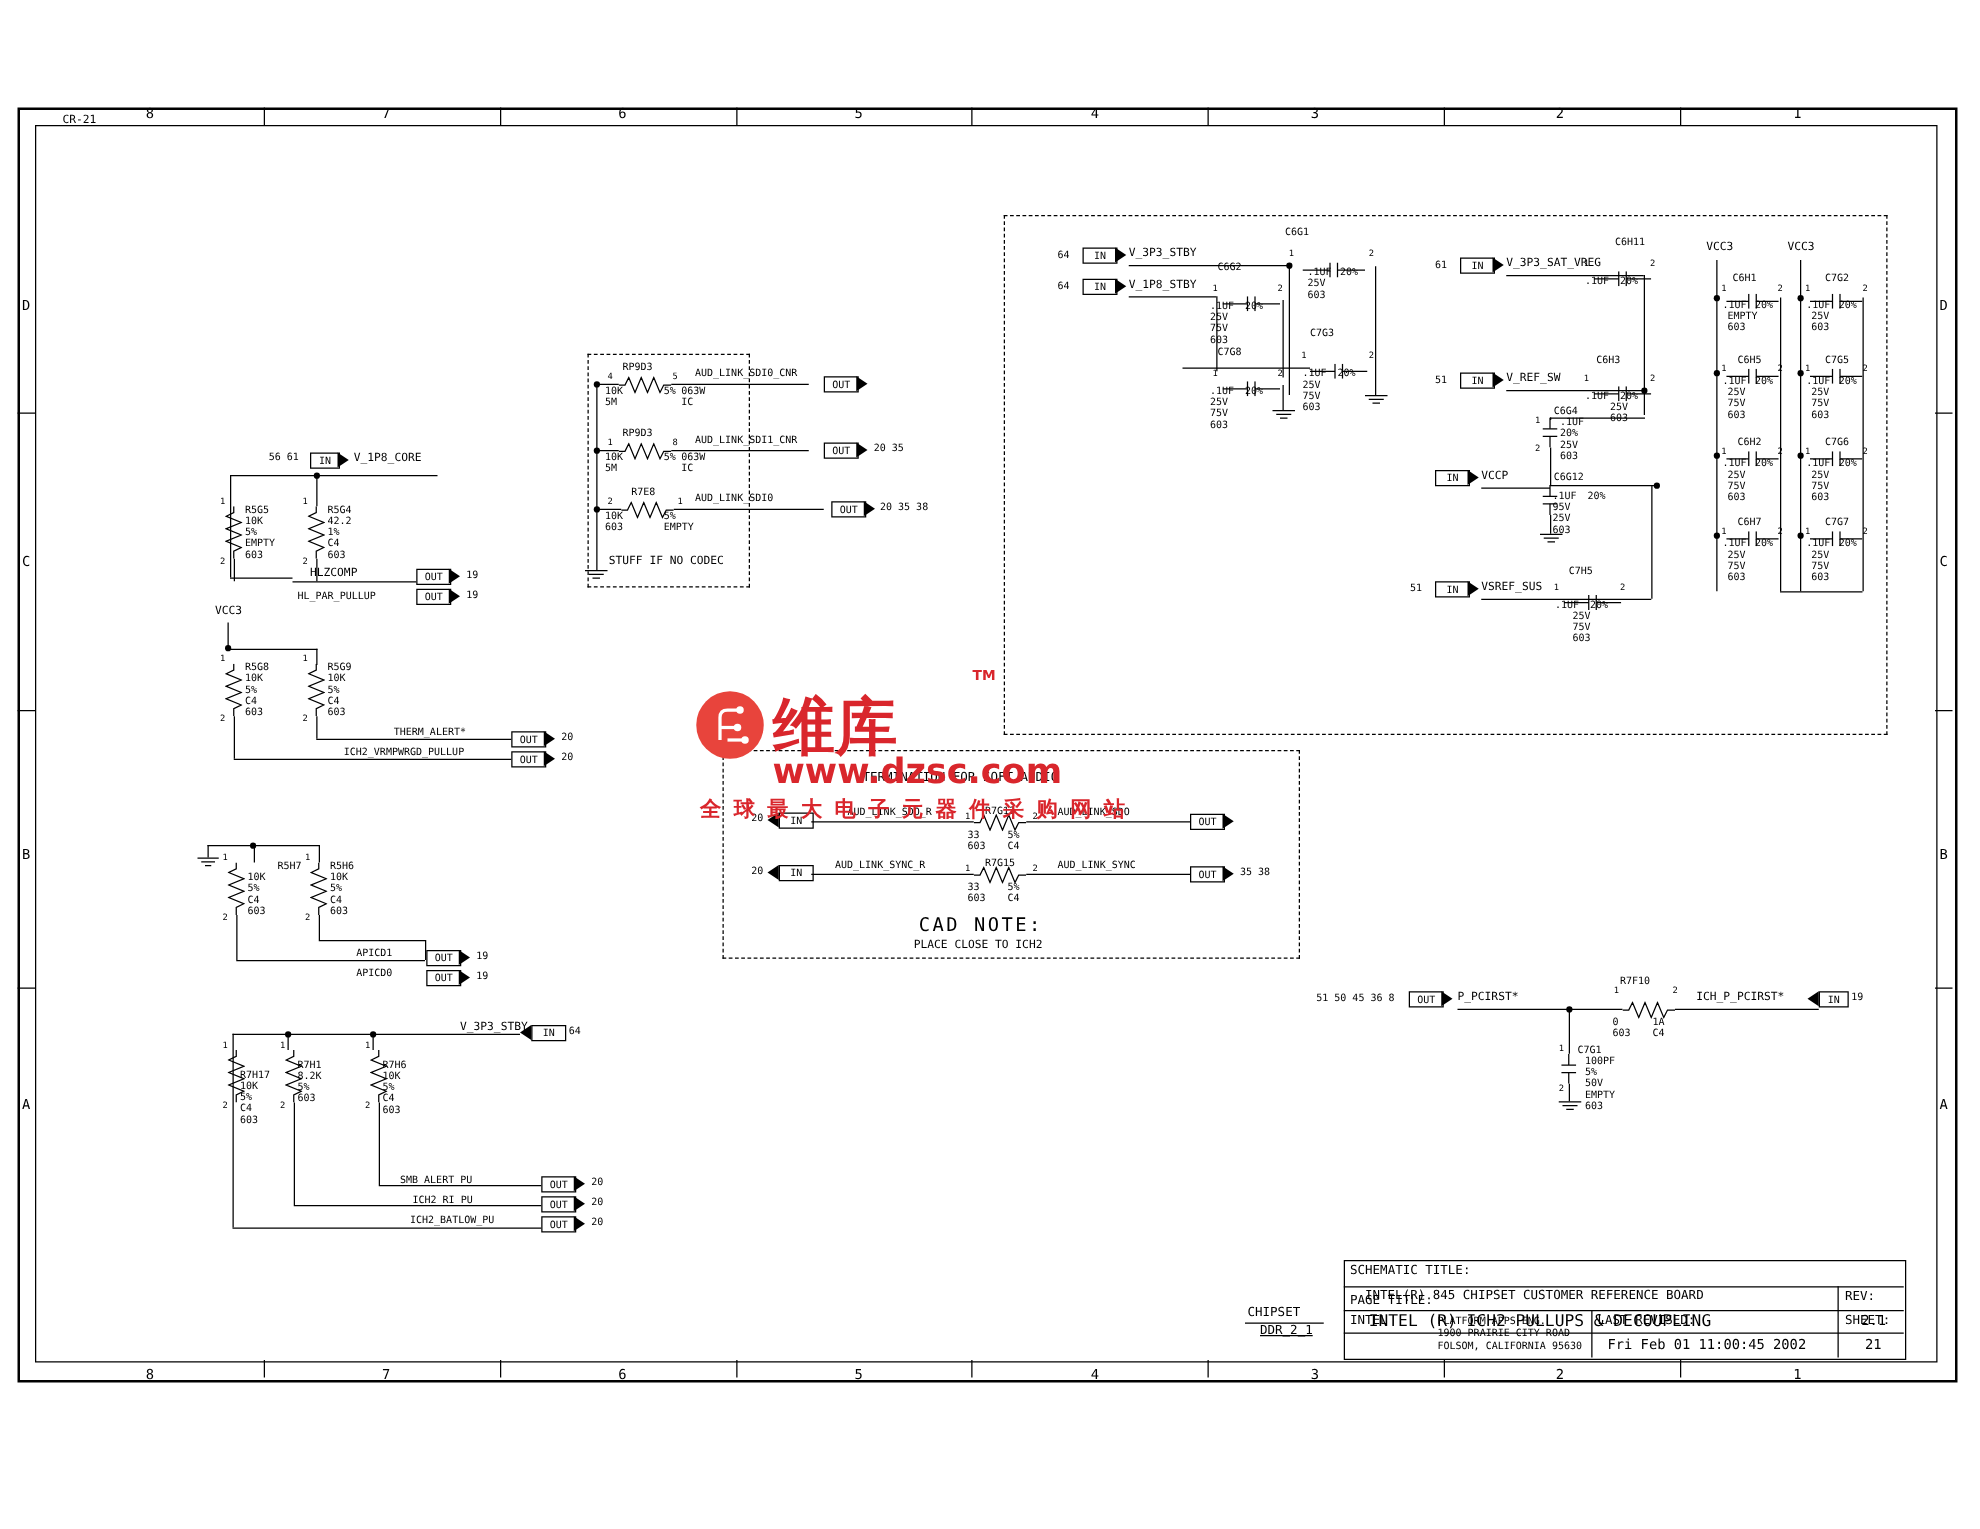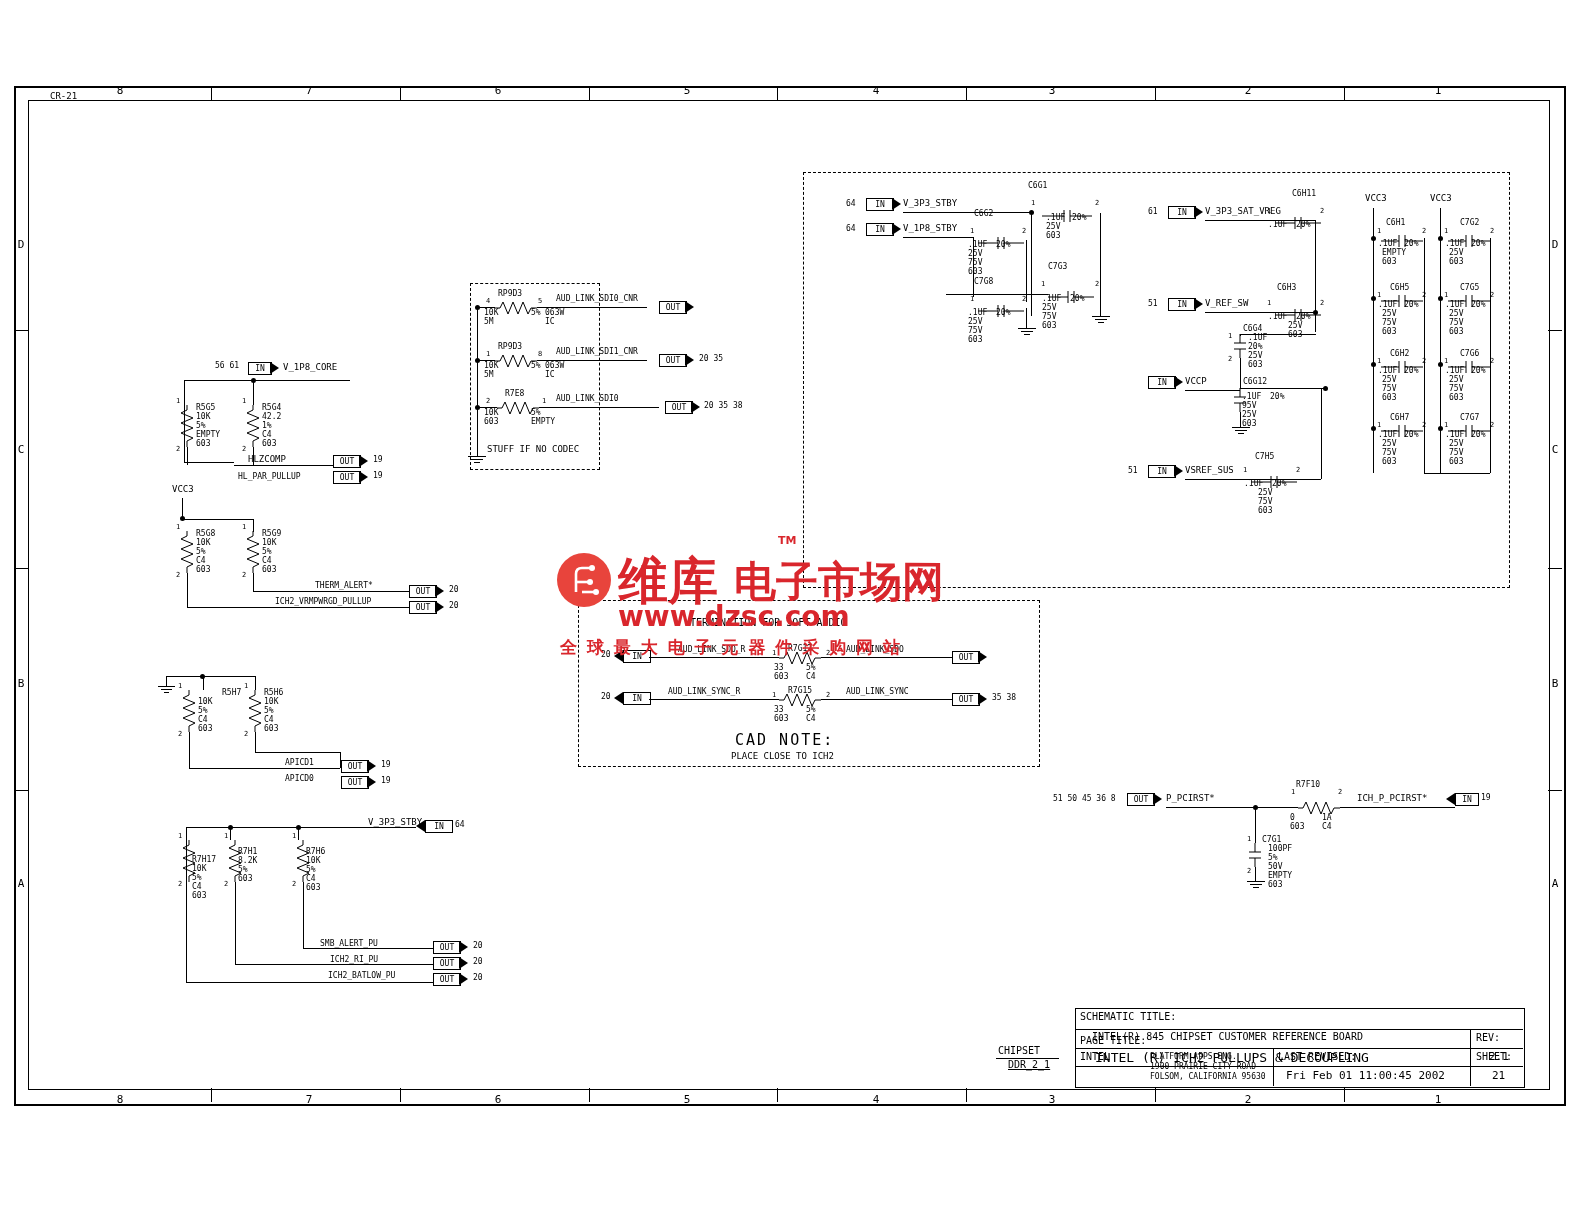--- a/index.html
+++ b/index.html
@@ -882,20 +882,19 @@
         <g stroke="#fff" stroke-width="2.6" fill="none">
           <path d="M20 40 L20 22 Q20 16 26 16 L34 16"></path>
           <path d="M20 30 L32 30"></path>
           <circle cx="36" cy="16" r="3" fill="#fff" stroke="none"></circle>
           <circle cx="34" cy="30" r="3" fill="#fff" stroke="none"></circle>
           <path d="M26 40 L38 40"></path>
           <circle cx="40" cy="40" r="3" fill="#fff" stroke="none"></circle>
         </g>
       </svg>
       <div class="wmtext" style="position:absolute;left:62px;top:0px;font-size:50px;">维库</div>
-      <div class="wmtext" style="position:absolute;left:178px;top:6px;font-size:42px;">电子市场网</div>
       <div class="wmtext" style="position:absolute;left:222px;top:-14px;font-size:11px;">TM</div>
       <div class="wmtext" style="position:absolute;left:62px;top:52px;font-size:28px;">www.dzsc.com</div>
       <div class="wmtext" style="position:absolute;left:4px;top:88px;font-size:17px;letter-spacing:2px;">全 球 最 大 电 子 元 器 件 采 购 网 站</div>
     </div>
   </div>
 
 </div>
 
 </body></html>

